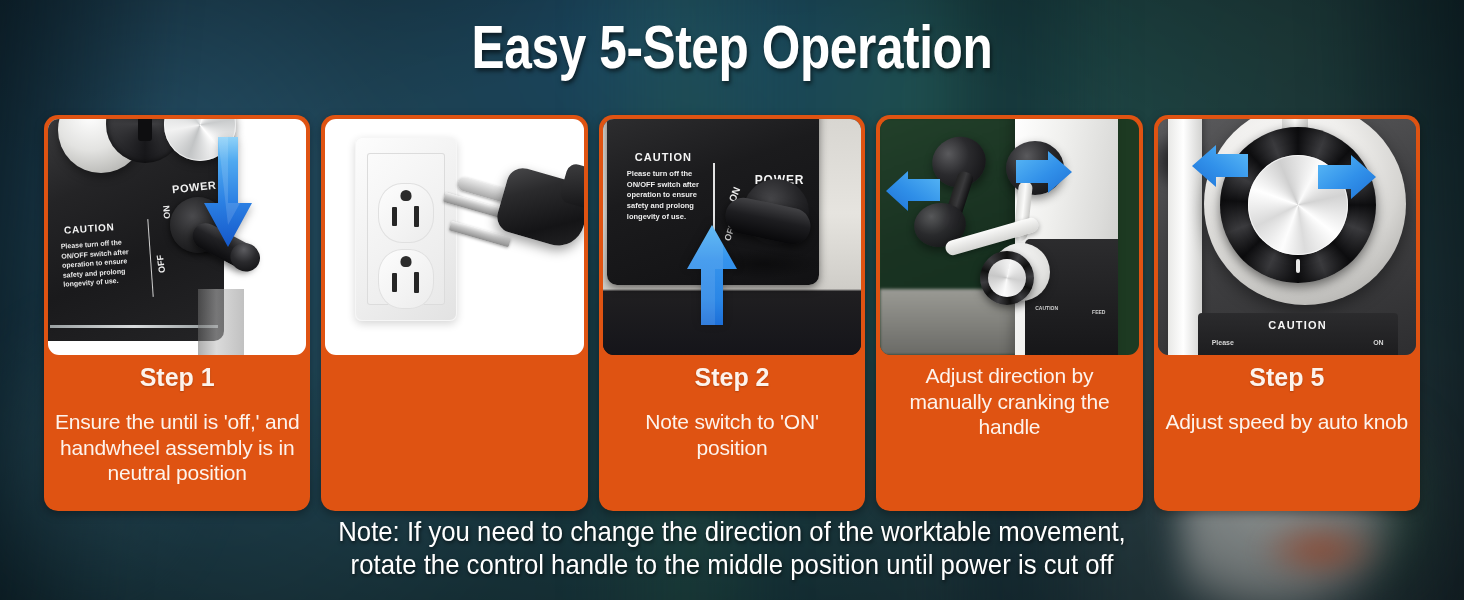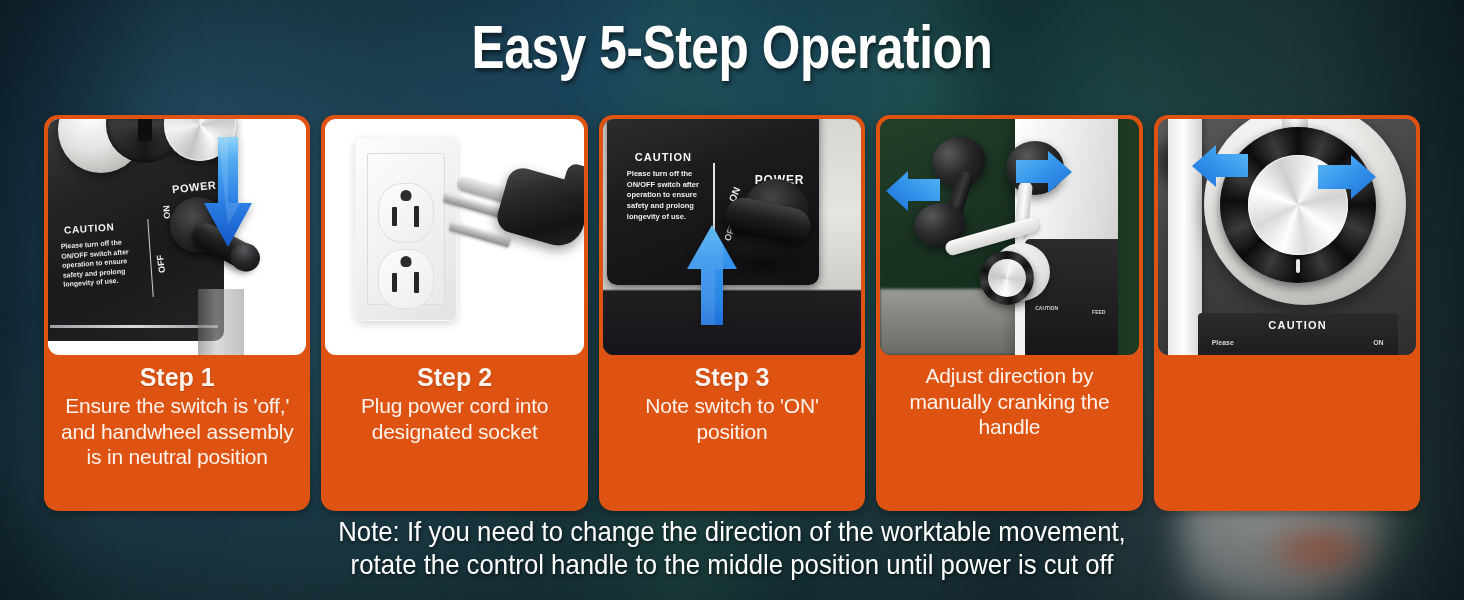--- a/index.html
+++ b/index.html
@@ -97,21 +97,21 @@
     background:#ffffff;
   }
   .card-text{
     flex:1;
     padding:8px 6px 10px 6px;
     text-align:center;
     color:#fdf3ec;
   }
   .step-title{
     font-size:25px; font-weight:bold; line-height:1.12;
-    margin-bottom:2px;
+    margin-bottom:18px;
     text-shadow:0 1px 2px rgba(0,0,0,.22);
   }
   .step-desc{
     font-size:21px; line-height:1.22;
     letter-spacing:-.2px;
   }
 
   
   .note{
     position:absolute; left:0; right:0; top:516px;
@@ -496,21 +496,21 @@
             <stop offset="60%" stop-color="#2a7fe3"></stop>
             <stop offset="100%" stop-color="#1457c9"></stop>
           </linearGradient>
         </defs>
         <path d="M16 0 H36 V66 H50 L26 110 L2 66 H16 Z" fill="url(#g1)"></path>
         <path d="M16 0 H26 V66 H38 L26 88 Z" fill="#ffffff" opacity="0.13"></path>
       </svg>
     </div>
     <div class="card-text">
       <div class="step-title">Step 1</div>
-      <div class="step-desc">Ensure the switch is 'off,' and handwheel assembly is in neutral position</div>
+      <div class="step-desc">Ensure the until is 'off,' and handwheel assembly is in neutral position</div>
     </div>
   </div>
 
   <div class="card">
     <div class="card-photo p2">
       <div class="plate">
         <div class="plate-inner">
           <div class="recept top">
             <div class="gnd"></div>
             <div class="slot l"></div>
@@ -521,24 +521,20 @@
             <div class="slot l"></div>
             <div class="slot r"></div>
           </div>
         </div>
       </div>
       <div class="prong gndpin"></div>
       <div class="prong flat1"></div>
       <div class="prong flat2"></div>
       <div class="plug-body"></div>
       <div class="plug-neck"></div>
-    </div>
-    <div class="card-text">
-      <div class="step-title">Step 2</div>
-      <div class="step-desc">Plug power cord into designated socket</div>
     </div>
   </div>
 
   <div class="card">
     <div class="card-photo p3">
       <div class="shell"></div>
       <div class="knobtop"></div>
       <div class="plate"></div>
       <div class="caution-h">CAUTION</div>
       <div class="caution-b">Please turn off the ON/OFF switch after operation to ensure safety and prolong longevity of use.</div>
@@ -556,21 +552,21 @@
             <stop offset="35%" stop-color="#3593ec"></stop>
             <stop offset="75%" stop-color="#2a86e6"></stop>
             <stop offset="100%" stop-color="#1d6fd8"></stop>
           </linearGradient>
         </defs>
         <path d="M27 0 L52 44 H38 V100 H16 V44 H2 Z" fill="url(#g3)"></path>
         <path d="M27 0 L38 20 V44 H30 V100 H16 V44 H2 Z" fill="#ffffff" opacity="0.10"></path>
       </svg>
     </div>
     <div class="card-text">
-      <div class="step-title">Step 3</div>
+      <div class="step-title">Step 2</div>
       <div class="step-desc">Note switch to 'ON' position</div>
     </div>
   </div>
 
   <div class="card">
     <div class="card-photo p4">
       <div class="greenwall"></div>
       <div class="floor"></div>
       <div class="column"></div>
       <div class="panelblk"></div>
@@ -640,20 +636,24 @@
         <defs>
           <linearGradient id="g5r" x1="0" y1="0" x2="1" y2="1">
             <stop offset="0%" stop-color="#5dbcf7"></stop>
             <stop offset="55%" stop-color="#3191ea"></stop>
             <stop offset="100%" stop-color="#1f72d6"></stop>
           </linearGradient>
         </defs>
         <path d="M0 10 H33 V0 L58 22 L33 44 V34 H0 Z" fill="url(#g5r)"></path>
       </svg>
     </div>
+    <div class="card-text">
+      <div class="step-title">Step 5</div>
+      <div class="step-desc">Adjust speed by auto knob</div>
+    </div>
   </div>
 
 </div>
 
 <div class="note">
   <div>Note: If you need to change the direction of the worktable movement,</div>
   <div>rotate the control handle to the middle position until power is cut off</div>
 </div>
 
 </body></html>

